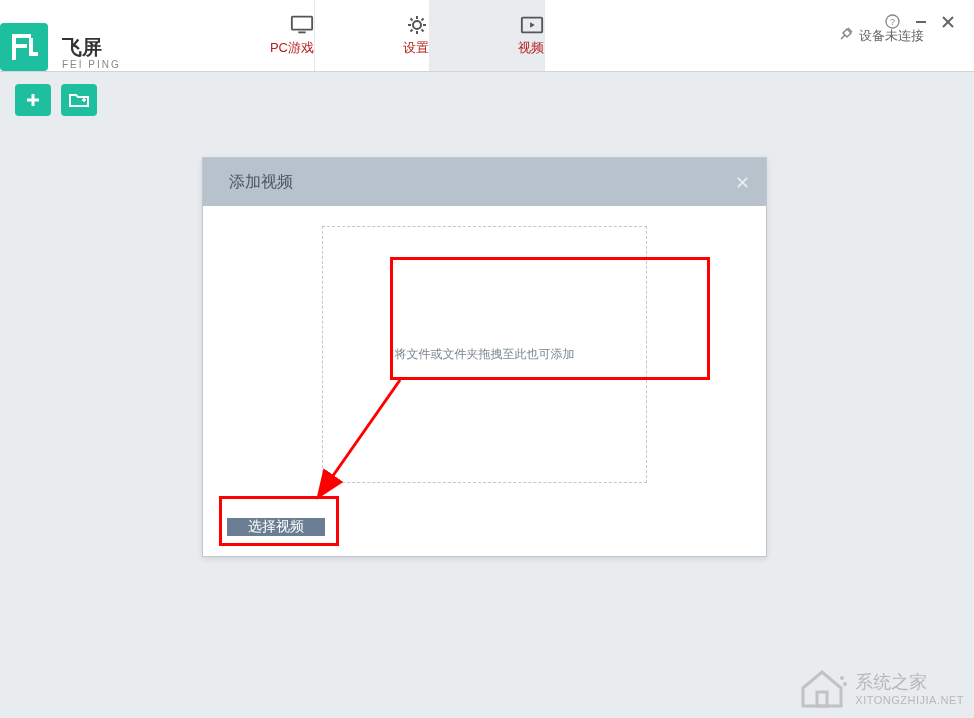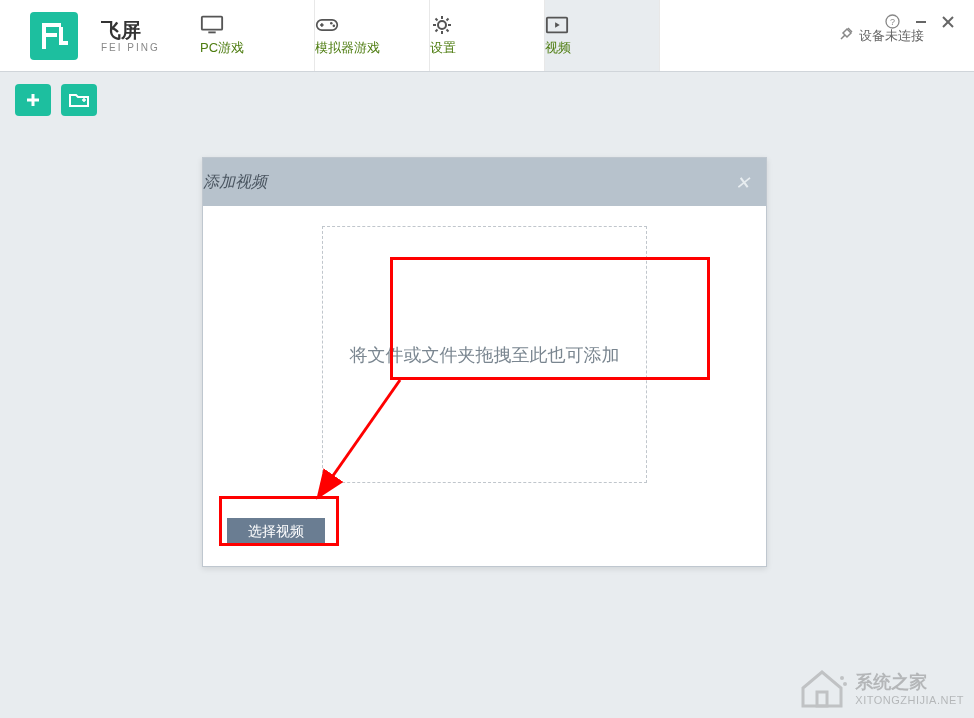--- a/index.html
+++ b/index.html
@@ -18,23 +18,22 @@
     .header {
       height: 72px;
       background: #ffffff;
       display: flex;
       align-items: stretch;
       border-bottom: 1px solid #d0d5da;
     }
     .logo-area {
       width: 200px;
       display: flex;
-      align-items: center;
-      padding-left: 30px;
-      gap: 23px;
+      align-items: flex-end;
+      gap: 14px;
     }
     .logo-box {
       width: 48px;
       height: 48px;
       background: #1dbf9f;
       border-radius: 4px;
       display: flex;
       align-items: center;
       justify-content: center;
       color: #fff;
@@ -57,26 +56,26 @@
       letter-spacing: 2px;
     }
     .tabs {
       display: flex;
       height: 100%;
     }
     .tab {
       width: 115px;
       display: flex;
       flex-direction: column;
-      align-items: flex-start;
+      align-items: flex-end;
       justify-content: center;
       gap: 4px;
       cursor: pointer;
       border-right: 1px solid #e8e8e8;
-      color: #4d7c0f;
+      color: #b91c1c;
     }
     .tab.active {
       background: #e8ecef;
     }
     .tab-icon {
       width: 24px;
       height: 20px;
       display: flex;
       align-items: center;
       justify-content: center;
@@ -136,25 +135,24 @@
       width: 565px;
       background: #fff;
       border: 1px solid #bfc7cf;
       box-shadow: 0 2px 6px rgba(0,0,0,0.1);
     }
     .dialog-header {
       height: 48px;
       background: #b7c2cc;
       display: flex;
       align-items: center;
-      padding: 0 0;
+      padding: 0 26px;
       color: #4a5560;
       font-size: 16px;
       position: relative;
-      font-style: italic;
     }
     .dialog-close {
       position: absolute;
       right: 16px;
       top: 14px;
       color: #e8edf0;
       font-size: 18px;
       cursor: pointer;
     }
     .dialog-body {
@@ -163,21 +161,21 @@
       justify-content: center;
     }
     .drop-zone {
       width: 325px;
       height: 257px;
       border: 1px dashed #c0c6cc;
       display: flex;
       align-items: center;
       justify-content: center;
       color: #7a8690;
-      font-size: 18px;
+      font-size: 12px;
       position: relative;
       margin-bottom: 10px;
     }
     .red-box-drop {
       position: absolute;
       left: 67px;
       top: 30px;
       width: 320px;
       height: 123px;
       border: 3px solid #ff0000;
@@ -189,21 +187,21 @@
       top: 370px;
       pointer-events: none;
     }
     .dialog-footer {
       padding: 15px 24px 20px 24px;
       display: flex;
       justify-content: space-between;
     }
     .btn {
       min-width: 98px;
-      height: 28px;
+      height: 18px;
       background: #6a7d92;
       color: #fff;
       border: none;
       font-size: 14px;
       cursor: pointer;
       display: flex;
       align-items: center;
       justify-content: center;
     }
     .red-box-btn {
@@ -228,21 +226,21 @@
       width: 50px;
       height: 44px;
     }
     .watermark-text {
       display: flex;
       flex-direction: column;
       color: #555;
     }
     .wm-cn {
       font-size: 18px;
-      font-weight: bold;
+      font-weight: normal;
     }
     .wm-en {
       font-size: 11px;
       letter-spacing: 0.5px;
     }
   </style>
 </head>
 <body>
 
 <div class="header">
@@ -260,32 +258,20 @@
 
   <div class="tabs">
     <div class="tab">
       <span class="tab-icon">
         <svg width="26" height="22" viewBox="0 0 26 22">
             <rect x="2" y="2" width="22" height="14" rx="1" fill="none" stroke="#555" stroke-width="2"></rect>
             <rect x="9" y="18" width="8" height="2" fill="#555"></rect>
           </svg>
       </span>
       <span class="tab-label">PC游戏</span>
-    </div>
-    <div class="tab">
-      <span class="tab-icon">
-        <svg width="28" height="20" viewBox="0 0 28 20">
-            <rect x="2" y="4" width="24" height="12" rx="6" fill="none" stroke="#555" stroke-width="2"></rect>
-            <line x1="8" y1="8" x2="8" y2="12" stroke="#555" stroke-width="2"></line>
-            <line x1="6" y1="10" x2="10" y2="10" stroke="#555" stroke-width="2"></line>
-            <circle cx="19" cy="8" r="1.5" fill="#555"></circle>
-            <circle cx="22" cy="11" r="1.5" fill="#555"></circle>
-          </svg>
-      </span>
-      <span class="tab-label">模拟器游戏</span>
     </div>
     <div class="tab">
       <span class="tab-icon">
         <svg width="22" height="22" viewBox="0 0 22 22">
             <circle cx="11" cy="11" r="4" fill="none" stroke="#555" stroke-width="2"></circle>
             <path d="M11 2 L11 5 M11 17 L11 20 M2 11 L5 11 M17 11 L20 11 M4.5 4.5 L6.5 6.5 M15.5 15.5 L17.5 17.5 M4.5 17.5 L6.5 15.5 M15.5 6.5 L17.5 4.5" stroke="#555" stroke-width="2"></path>
           </svg>
       </span>
       <span class="tab-label">设置</span>
     </div>

